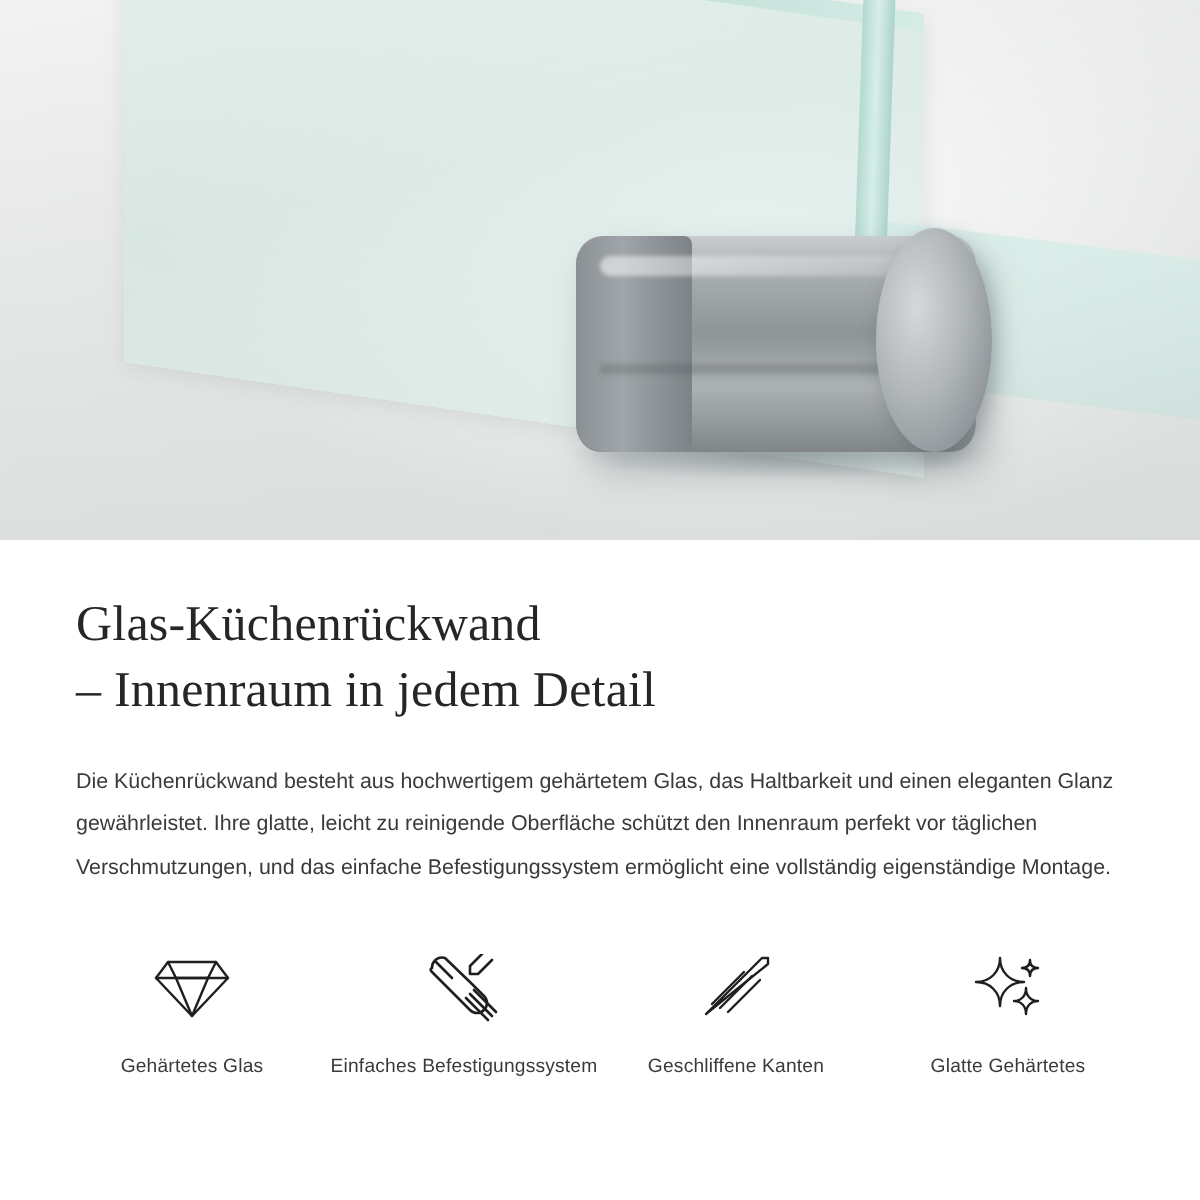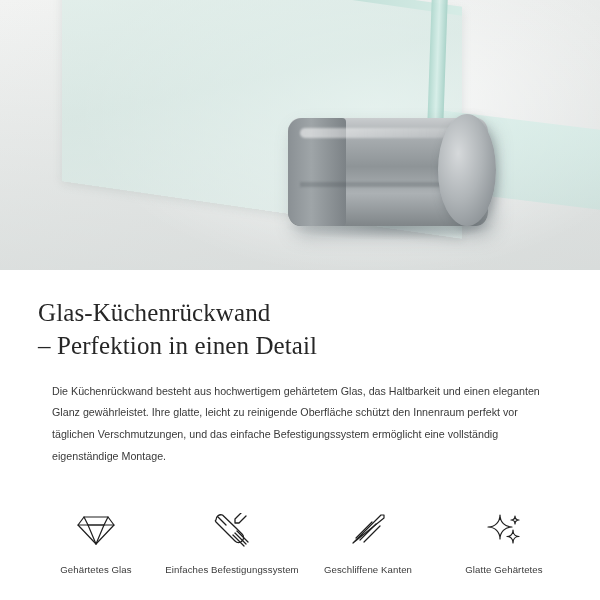--- a/index.html
+++ b/index.html
@@ -151,21 +151,21 @@
     font-weight: 400;
     margin: 0 0 18px 0;
     letter-spacing: 0.1px;
   }
   .headline .line2 { display: block; }
   .body-copy {
     font-family: "Liberation Sans", sans-serif;
     font-size: 10.7px;
     line-height: 2.05;
     color: #3a3a3a;
-    margin: 14px;
+    margin: 0;
     max-width: 522px;
   }
 
   
   .features {
     display: flex;
     justify-content: space-between;
     align-items: flex-start;
     padding: 28px 28px 0 28px;
   }
@@ -208,21 +208,21 @@
     <div class="clamp"></div>
     <div class="clamp-face"></div>
     <div class="clamp-highlight"></div>
     <div class="clamp-groove"></div>
     <div class="clamp-cap"></div>
   </div>
 
   <div class="content">
     <h1 class="headline">
       <span>Glas-Küchenrückwand</span>
-      <span class="line2">– Perfektion in einen Detail</span>
+      <span class="line2">– Innenraum in jedem Detail</span>
     </h1>
     <p class="body-copy">Die Küchenrückwand besteht aus hochwertigem gehärtetem Glas, das Haltbarkeit und einen eleganten Glanz gewährleistet. Ihre glatte, leicht zu reinigende Oberfläche schützt den Innenraum perfekt vor täglichen Verschmutzungen, und das einfache Befestigungssystem ermöglicht eine vollständig eigenständige Montage.</p>
   </div>
 
   <div class="features">
 
     <div class="feature">
       <span class="feature-icon">
         <svg width="38" height="34" viewBox="0 0 38 34" fill="none" stroke="#1f1f1f" stroke-width="1.2" stroke-linejoin="round" stroke-linecap="round">
           <path d="M7 4 L31 4 L37 12 L19 31 L1 12 Z"></path>

